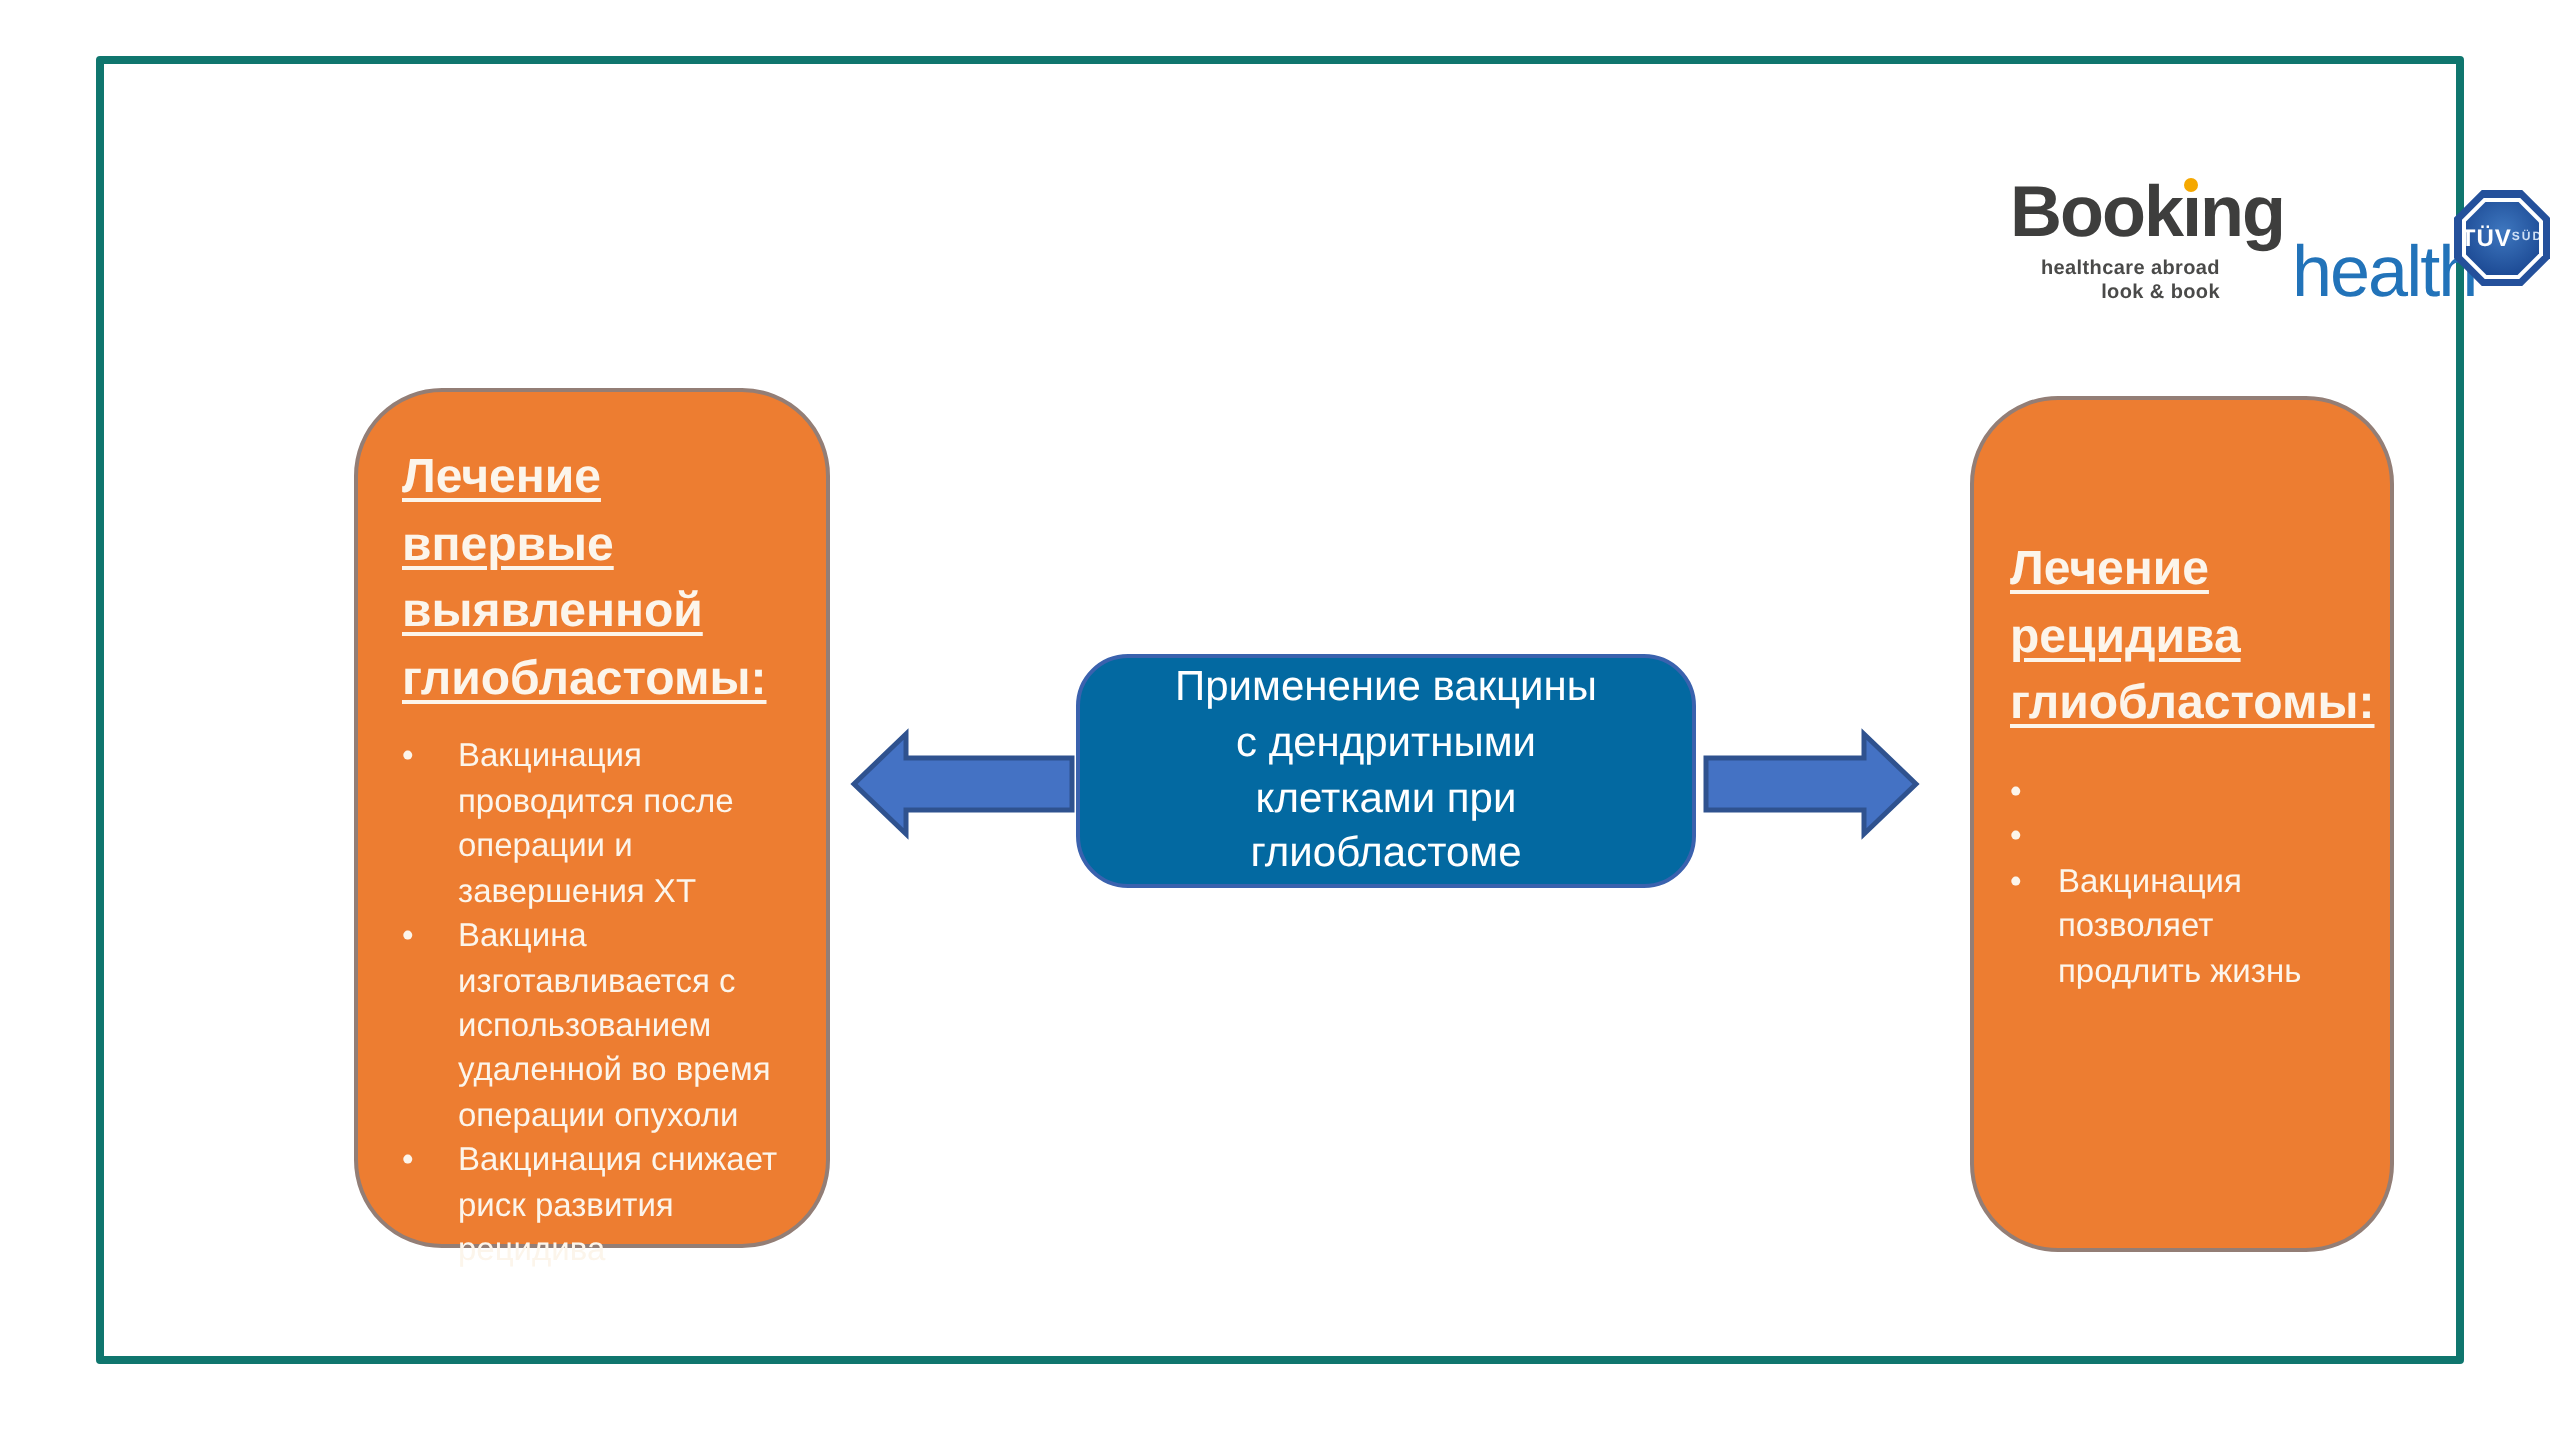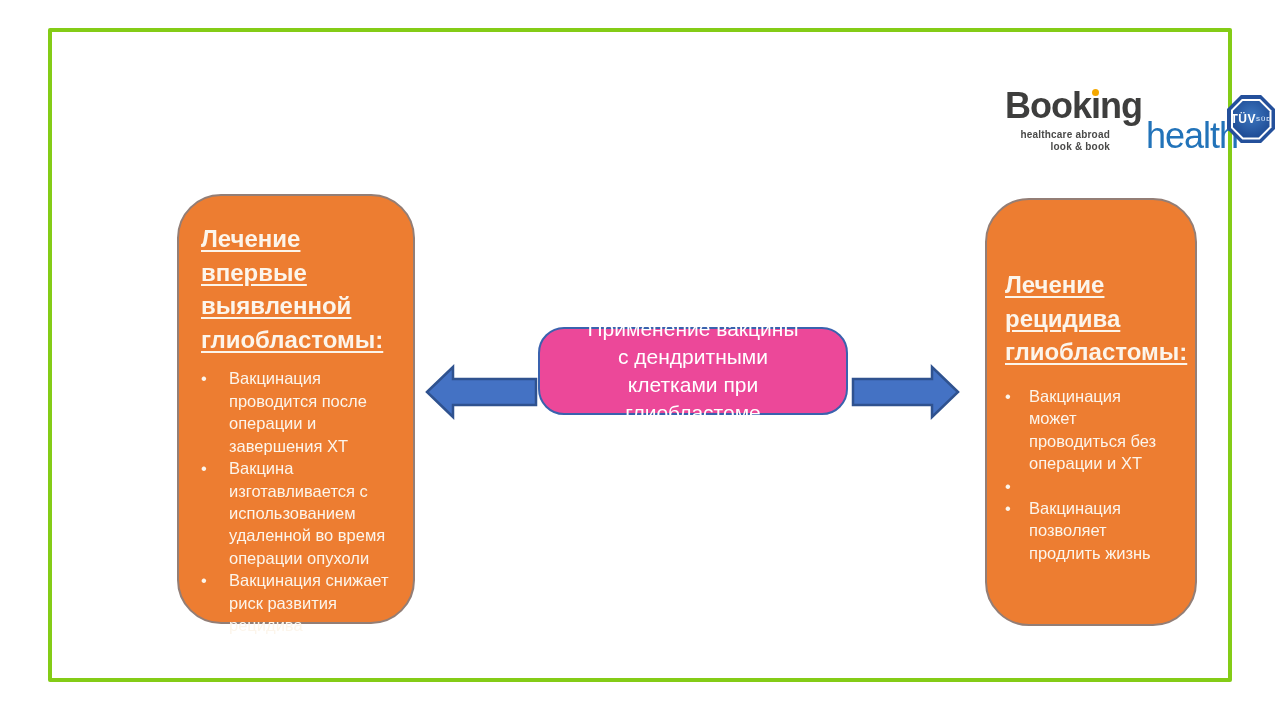--- a/index.html
+++ b/index.html
@@ -2,21 +2,21 @@
 <html><head>
 <meta charset="utf-8">
 <style>
   * { margin:0; padding:0; box-sizing:border-box; }
   html,body { width:1280px; height:720px; background:#ffffff; overflow:hidden;
               font-family:"Liberation Sans", sans-serif; }
   .canvas { position:relative; width:1280px; height:720px; background:#ffffff; }
 
   
   .frame { position:absolute; left:48px; top:28px; width:1184px; height:654px;
-           border:4px solid #84cc16; border-radius:2px; background:#ffffff; }
+           border:4px solid #0f766e; border-radius:2px; background:#ffffff; }
 
   
   .logo { position:absolute; left:953px; top:56px; width:215px; height:70px; }
   .logo-booking { font-size:36px; font-weight:bold; color:#3E3E3D;
                   line-height:1; letter-spacing:-1px; white-space:nowrap; }
   .logo-i { position:relative; display:inline-block; }
   .logo-i .dot { position:absolute; top:1px; left:1px; width:7px; height:7px;
                  border-radius:50%; background:#F5A800; }
   .logo-row2 { display:flex; align-items:flex-start; margin-top:-4px;gap:33px; }
   .logo-tagline { min-width:105px; text-align:right; font-size:10px; font-weight:bold;
@@ -46,22 +46,22 @@
                   text-underline-offset:3px; }
   .bullets { list-style:none; }
   .obox.left  .bullets { margin-top:11px; padding-right:0; }
   .obox.right .bullets { margin-top:16px; padding-right:14px; }
   .bullet { display:flex; font-size:16.5px; line-height:1.36; }
   .bullet .marker { flex:0 0 28px; }
   .obox.right .bullet .marker { flex:0 0 24px; }
   .bullet .btext { flex:1; }
 
   
-  .cbox { position:absolute; left:486px; top:295px; width:310px; height:88px;
-          background:#ec4899; border:2px solid #3A62AE; border-radius:26px;
+  .cbox { position:absolute; left:486px; top:295px; width:310px; height:117px;
+          background:#0369a1; border:2px solid #3A62AE; border-radius:26px;
           display:flex; align-items:center; justify-content:center;
           padding:0 44px; }
   .cbox-text { color:#ffffff; font-size:21px; line-height:1.33; text-align:center; }
 
   
   .arrow { position:absolute; top:331px; }
   .arrow.left  { left:372px; }
   .arrow.right { left:799px; }
 
   
@@ -124,21 +124,20 @@
 
     <svg class="arrow right" width="110" height="58" viewBox="0 0 110 58">
       <polygon points="107,29 81,4 81,16 2,16 2,42 81,42 81,54" fill="#4472C4" stroke="#2F528F" stroke-width="2.5" stroke-linejoin="miter"></polygon>
     </svg>
 
     <div class="obox right">
       <div class="obox-heading">Лечение рецидива глиобластомы:</div>
       <ul class="bullets">
         <li class="bullet">
           <span class="marker">•</span>
-          <span class="btext">Вакцинация может проводиться без операции и ХТ</span>
         </li>
         <li class="bullet">
           <span class="marker">•</span>
         </li>
         <li class="bullet">
           <span class="marker">•</span>
           <span class="btext">Вакцинация позволяет продлить жизнь</span>
         </li>
       </ul>
     </div>

